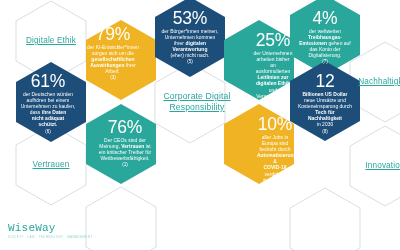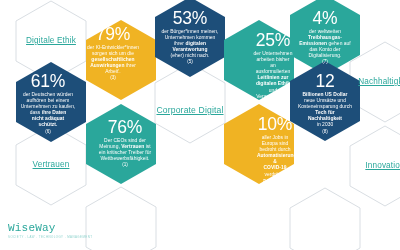--- a/index.html
+++ b/index.html
@@ -111,22 +111,23 @@
     <polygon points="121,104 156,124 156,164 121,184 86,164 86,124" fill="#2aa79b"></polygon>
     <polygon points="259,104 294,124 294,164 259,184 224,164 224,124" fill="#f0b323"></polygon>
     <polygon points="325,61 360,81 360,121 325,141 290,121 290,81" fill="#1d4e79"></polygon>
   </svg>
 
   <div class="hex-label" style="left:16px; top:36px; width:70px;">Digitale Ethik</div>
   <div class="hex-label" style="left:16px; top:160px; width:70px;">Vertrauen</div>
   <div class="hex-label" style="left:348px; top:77px; width:74px;">Nachhaltigkeit</div>
   <div class="hex-label" style="left:348px; top:161px; width:74px;">Innovation</div>
 
-  <div class="hex-label center" style="left:153px; top:91px; width:74px;margin-top:14px;">
+  <div class="hex-label center" style="left:160px; top:91px; width:74px;">
     <span>Corporate Digital</span><br>
+    <span>Responsibility</span>
   </div>
 
   <div class="stat" style="left:87px; top:25px; width:52px;">
     <span class="big">79%</span>
     <span class="body">der KI-Entwickler*innen<br>sorgen sich um die<br><b>gesellschaftlichen</b><br><b>Auswirkungen</b> ihrer<br>Arbeit'.</span>
     <span class="src">(3)</span>
   </div>
 
   <div class="stat" style="left:156px; top:9px; width:68px;">
     <span class="big">53%</span>

